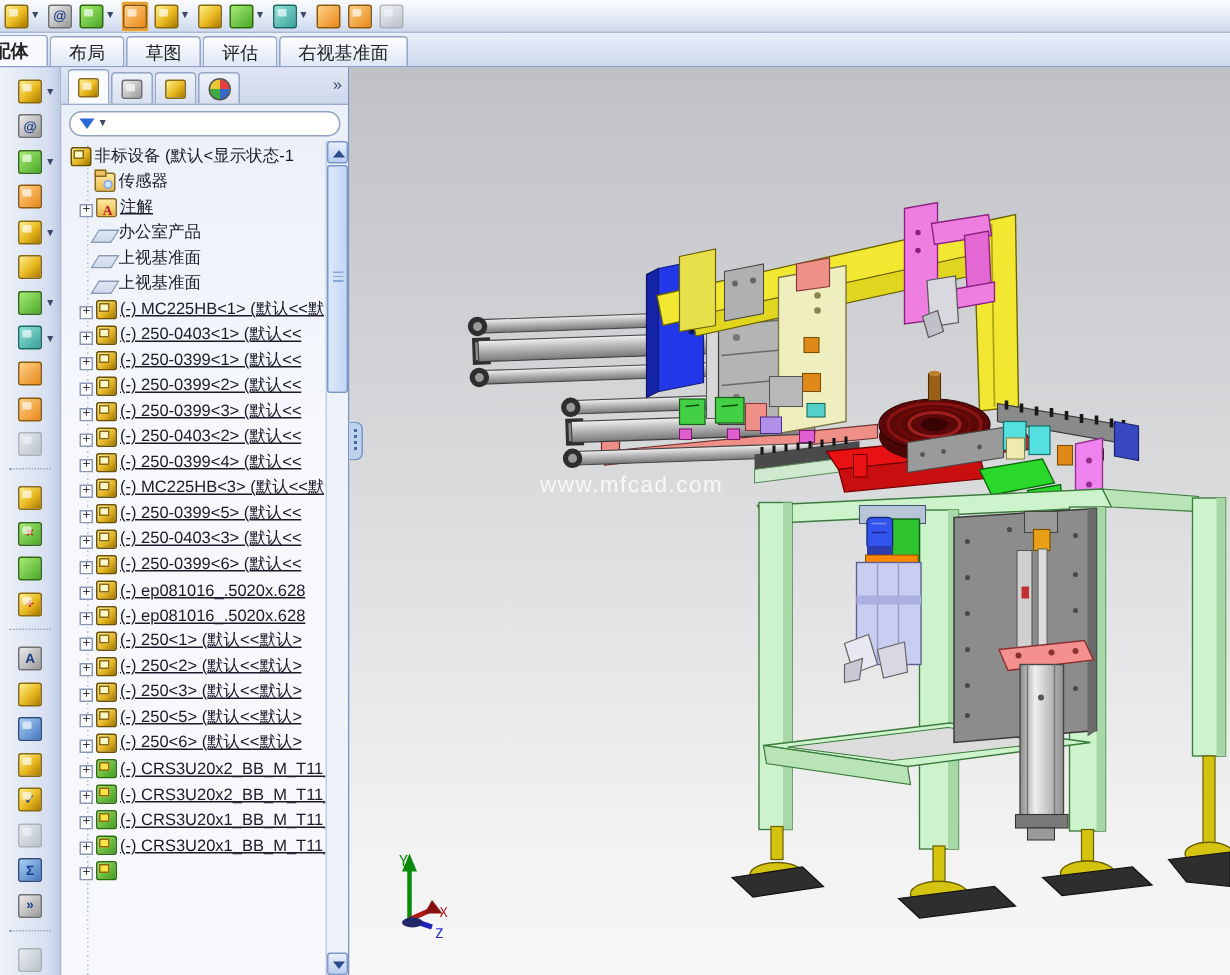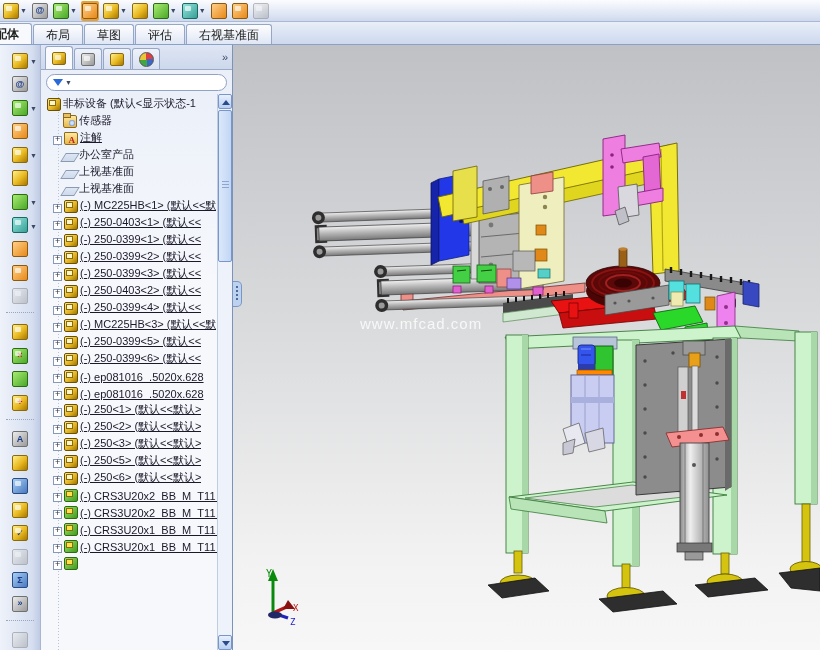--- a/index.html
+++ b/index.html
@@ -429,20 +429,25 @@
           <span class="tlabel">(-) MC225HB&lt;3&gt; (默认&lt;&lt;默</span>
         </div>
         <div class="trow lvl1 exp">
           <span class="expd"></span>
           <span class="ti ti-component"></span>
           <span class="tlabel">(-) 250-0399&lt;5&gt; (默认&lt;&lt;</span>
         </div>
         <div class="trow lvl1 exp">
           <span class="expd"></span>
           <span class="ti ti-component"></span>
+          <span class="tlabel">(-) 250-0403&lt;3&gt; (默认&lt;&lt;</span>
+        </div>
+        <div class="trow lvl1 exp">
+          <span class="expd"></span>
+          <span class="ti ti-component"></span>
           <span class="tlabel">(-) 250-0399&lt;6&gt; (默认&lt;&lt;</span>
         </div>
         <div class="trow lvl1 exp">
           <span class="expd"></span>
           <span class="ti ti-component"></span>
           <span class="tlabel">(-) ep081016_.5020x.628</span>
         </div>
         <div class="trow lvl1 exp">
           <span class="expd"></span>
           <span class="ti ti-component"></span>

